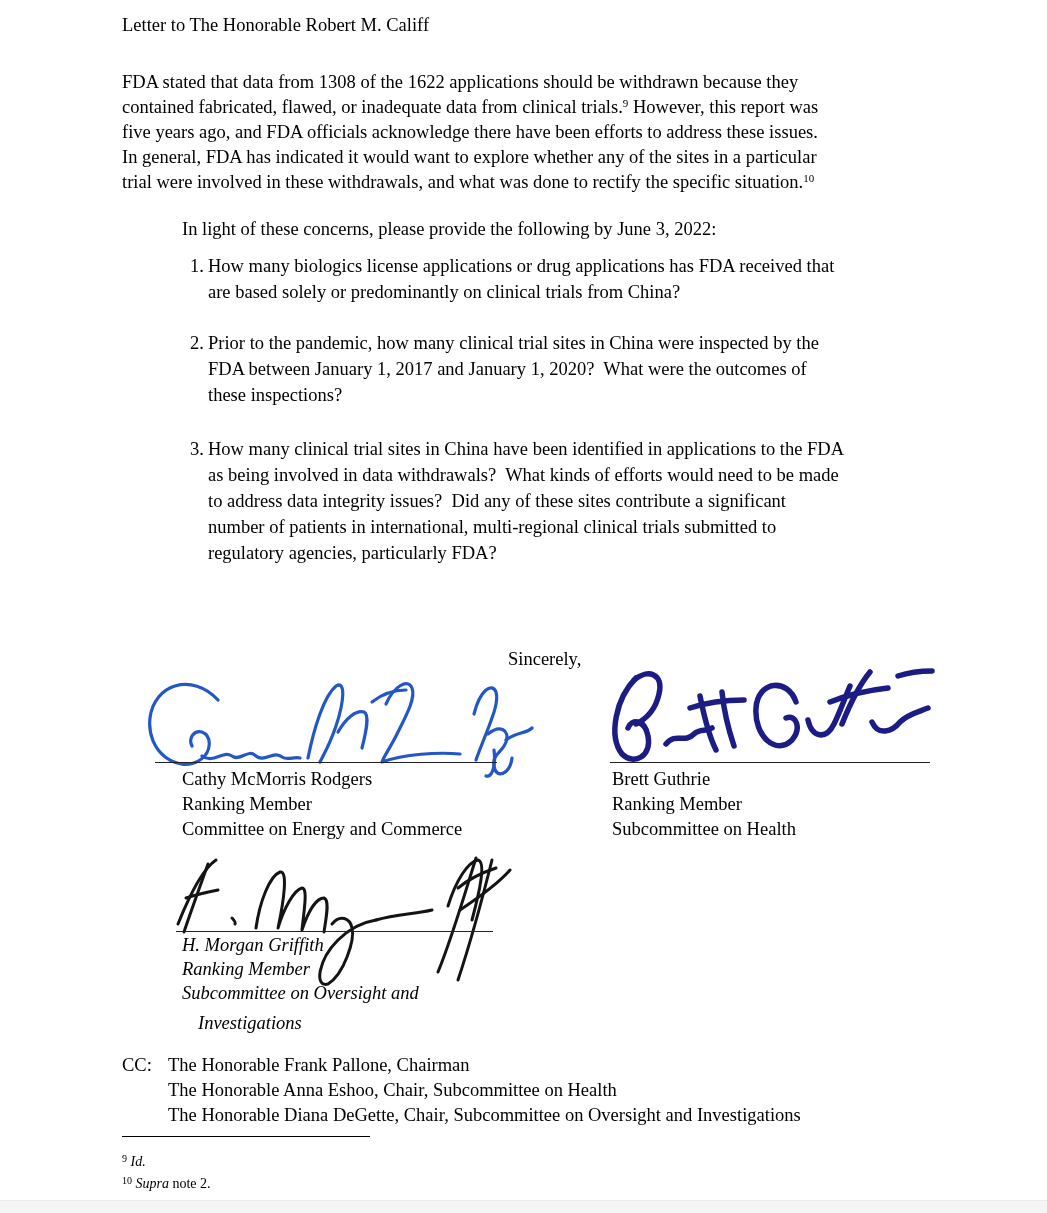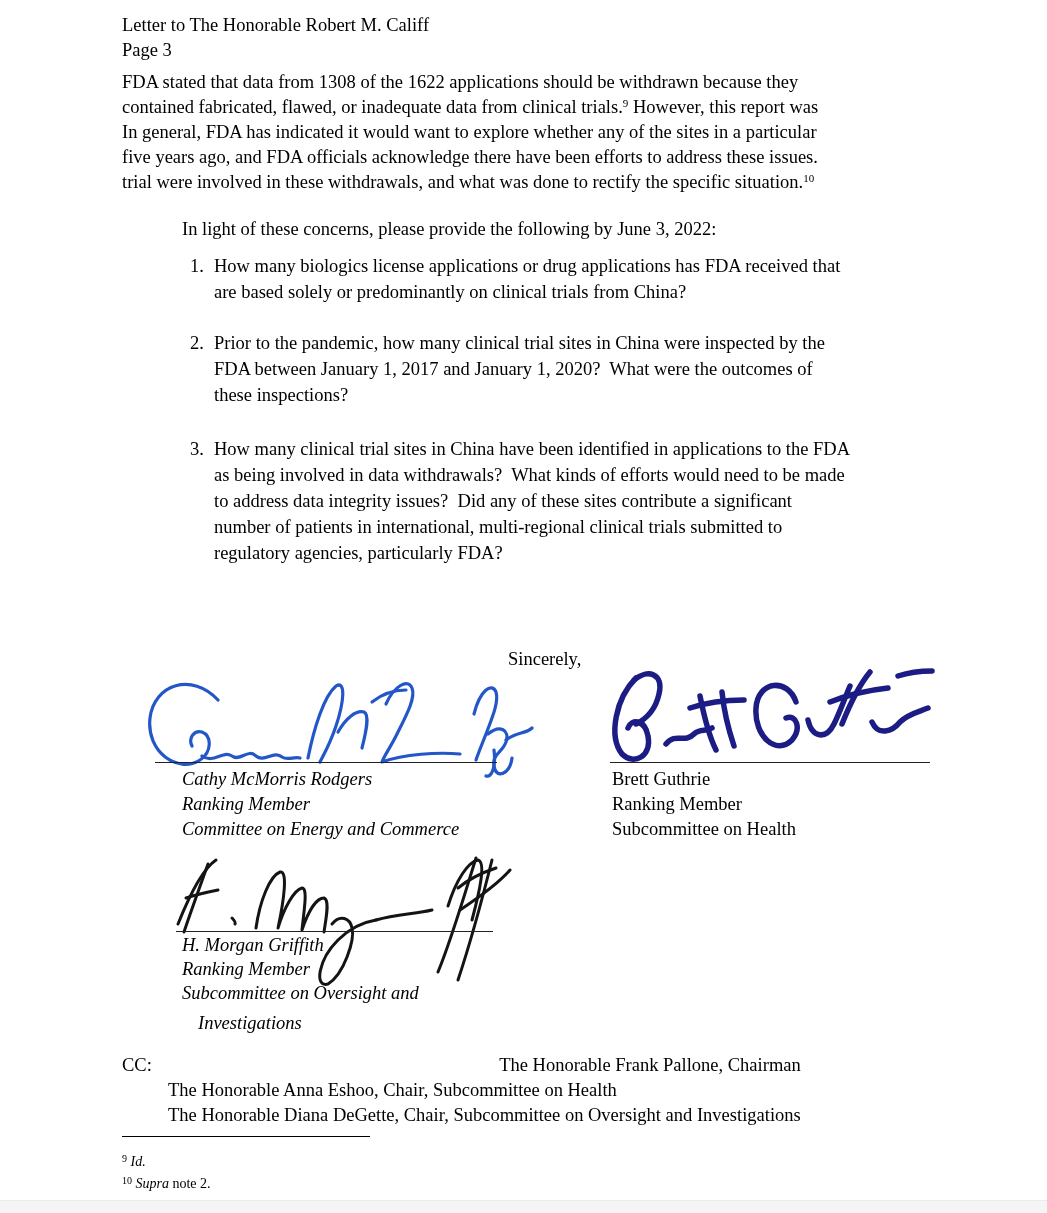--- a/index.html
+++ b/index.html
@@ -12,51 +12,50 @@
     font-size: 18.5px;
     color: #000;
     overflow: hidden;
   }
   .abs { position: absolute; }
   .line { white-space: pre; line-height: 25px; }
   .lh26 .line { line-height: 26px; }
   sup.fnref { font-size: 11px; vertical-align: 6px; line-height: 0; }
   .q-item { position: absolute; left: 190px; }
   .q-num { position: absolute; left: 0; top: 0; line-height: 26px; }
-  .q-lines { margin-left: 24px; }
+  .q-lines { margin-left: 18px; }
   .sig-line { position: absolute; border-top: 1.2px solid #222; height: 0; }
   .sig-block .line { line-height: 25px; }
   .grif-block .line { line-height: 24px; }
   .indent16 { padding-left: 16px; margin-top: 6px; }
-  .cc-row1 { display: flex; justify-content: space-between; }
+  .cc-row1 { display: flex; }
   .cc-label { width: 46px; flex: 0 0 46px; }
   .cc-rest { margin-left: 46px; }
   .fn-divider { position: absolute; left: 122px; top: 1136px; width: 248px; border-top: 1.4px solid #000; }
   .footnote { position: absolute; left: 122px; font-size: 14px; line-height: 21px; white-space: pre; }
   .footnote sup { font-size: 10px; vertical-align: 4px; }
   .footnote .it { font-style: italic; }
   .bottom-strip { position: absolute; left: 0; top: 1200px; width: 1047px; height: 13px; background: #f5f5f5; border-top: 1px solid #ebebeb; }
   svg.sig { position: absolute; overflow: visible; }
   svg.sig g { fill: none; stroke-linecap: round; stroke-linejoin: round; }
 </style>
 </head>
 <body>
 
 <div class="page">
 
   <div class="abs" style="left:122px; top:13px;">
     <div class="line">Letter to The Honorable Robert M. Califf</div>
-    <div class="line">Page 3</div>
   </div>
 
   <div class="abs" style="left:122px; top:70px;">
     <div class="line">FDA stated that data from 1308 of the 1622 applications should be withdrawn because they</div>
     <div class="line"><span>contained fabricated, flawed, or inadequate data from clinical trials.</span><sup class="fnref">9</sup><span> However, this report was</span></div>
+    <div class="line">five years ago, and FDA officials acknowledge there have been efforts to address these issues.</div>
     <div class="line">In general, FDA has indicated it would want to explore whether any of the sites in a particular</div>
-    <div class="line">five years ago, and FDA officials acknowledge there have been efforts to address these issues.</div>
     <div class="line"><span>trial were involved in these withdrawals, and what was done to rectify the specific situation.</span><sup class="fnref">10</sup></div>
   </div>
 
   <div class="abs line" style="left:182px; top:217px;">In light of these concerns, please provide the following by June 3, 2022:</div>
 
   <div class="q-item lh26" style="top:253px;">
     <span class="q-num">1.</span>
     <div class="q-lines">
       <div class="line">How many biologics license applications or drug applications has FDA received that</div>
       <div class="line">are based solely or predominantly on clinical trials from China?</div>
@@ -114,21 +113,21 @@
       <path d="M246,62 C254,42 264,22 274,10"></path>
       <path d="M234,40 C254,32 274,28 292,26"></path>
       <path d="M276,60 C282,74 296,70 304,60 C312,52 322,50 332,46"></path>
       <path d="M302,14 C314,10 326,9 336,9"></path>
     </g>
   </svg>
 
   <div class="sig-line" style="left:155px; top:762px; width:342px;"></div>
   <div class="sig-line" style="left:610px; top:762px; width:320px;"></div>
 
-  <div class="abs sig-block" style="left:182px; top:767px;font-style:italic;">
+  <div class="abs sig-block" style="left:182px; top:767px;">
     <div class="line">Cathy McMorris Rodgers</div>
     <div class="line">Ranking Member</div>
     <div class="line">Committee on Energy and Commerce</div>
   </div>
 
   <div class="abs sig-block" style="left:612px; top:767px;">
     <div class="line">Brett Guthrie</div>
     <div class="line">Ranking Member</div>
     <div class="line">Subcommittee on Health</div>
   </div>

